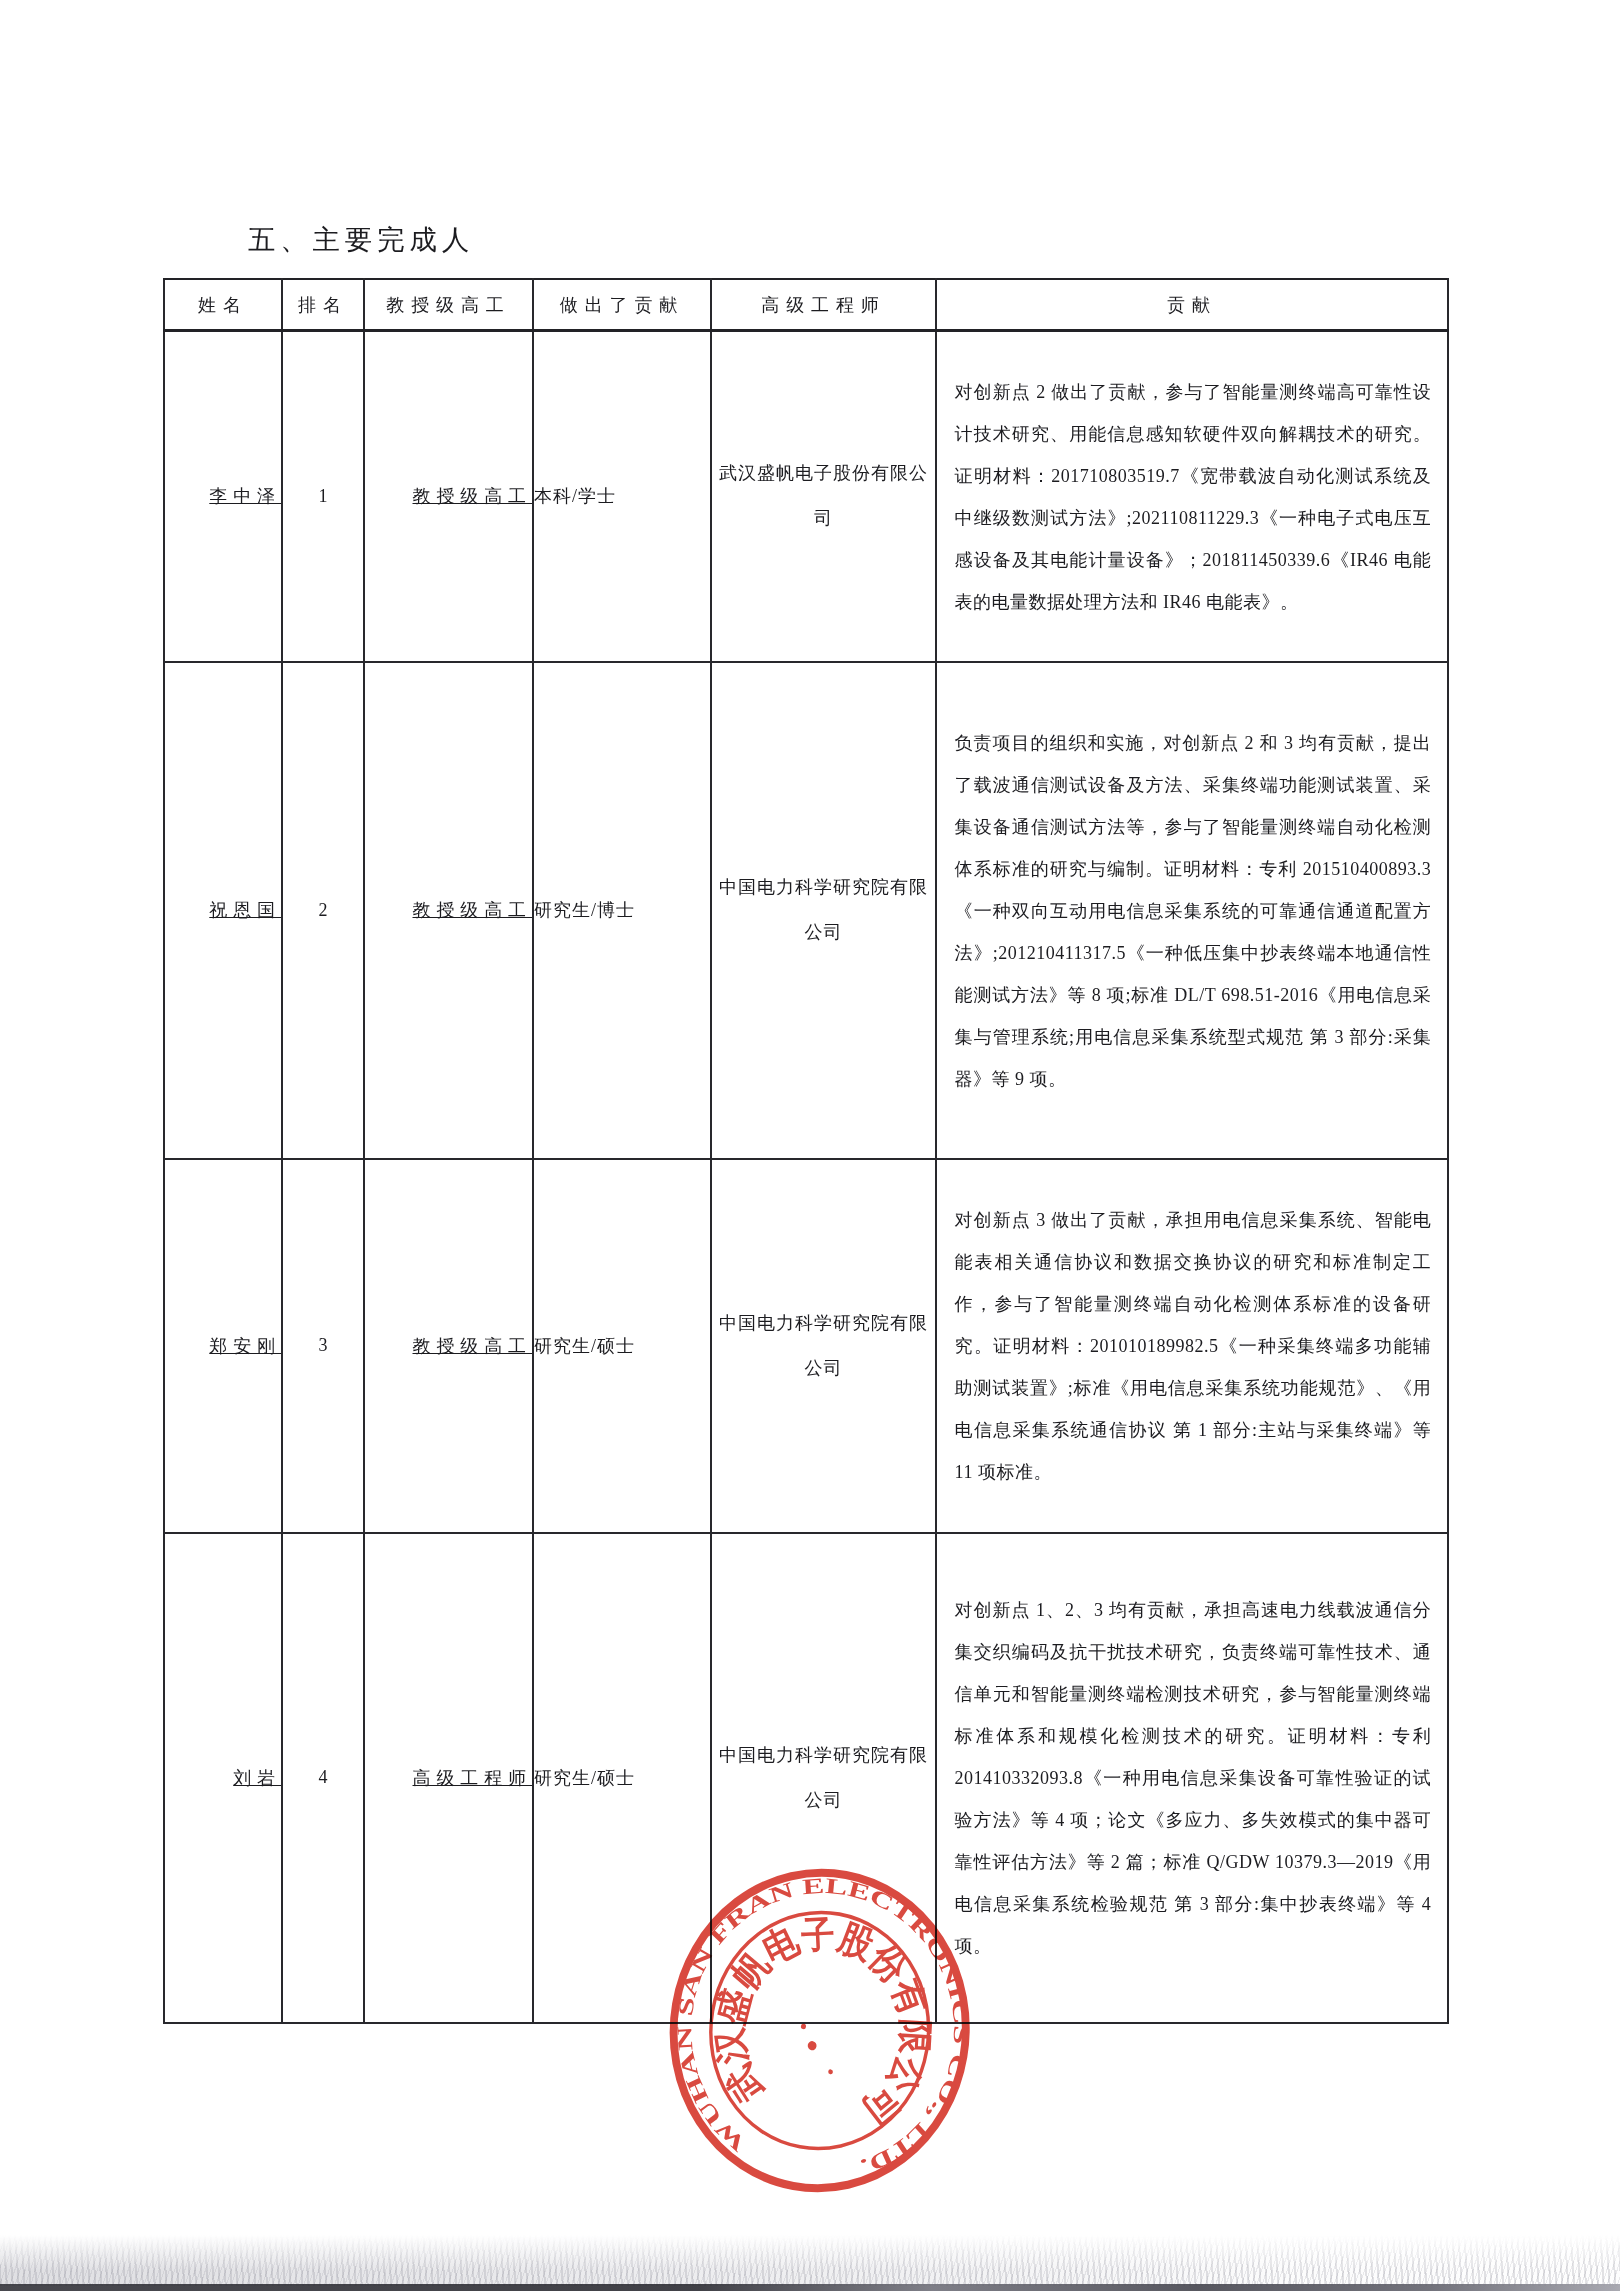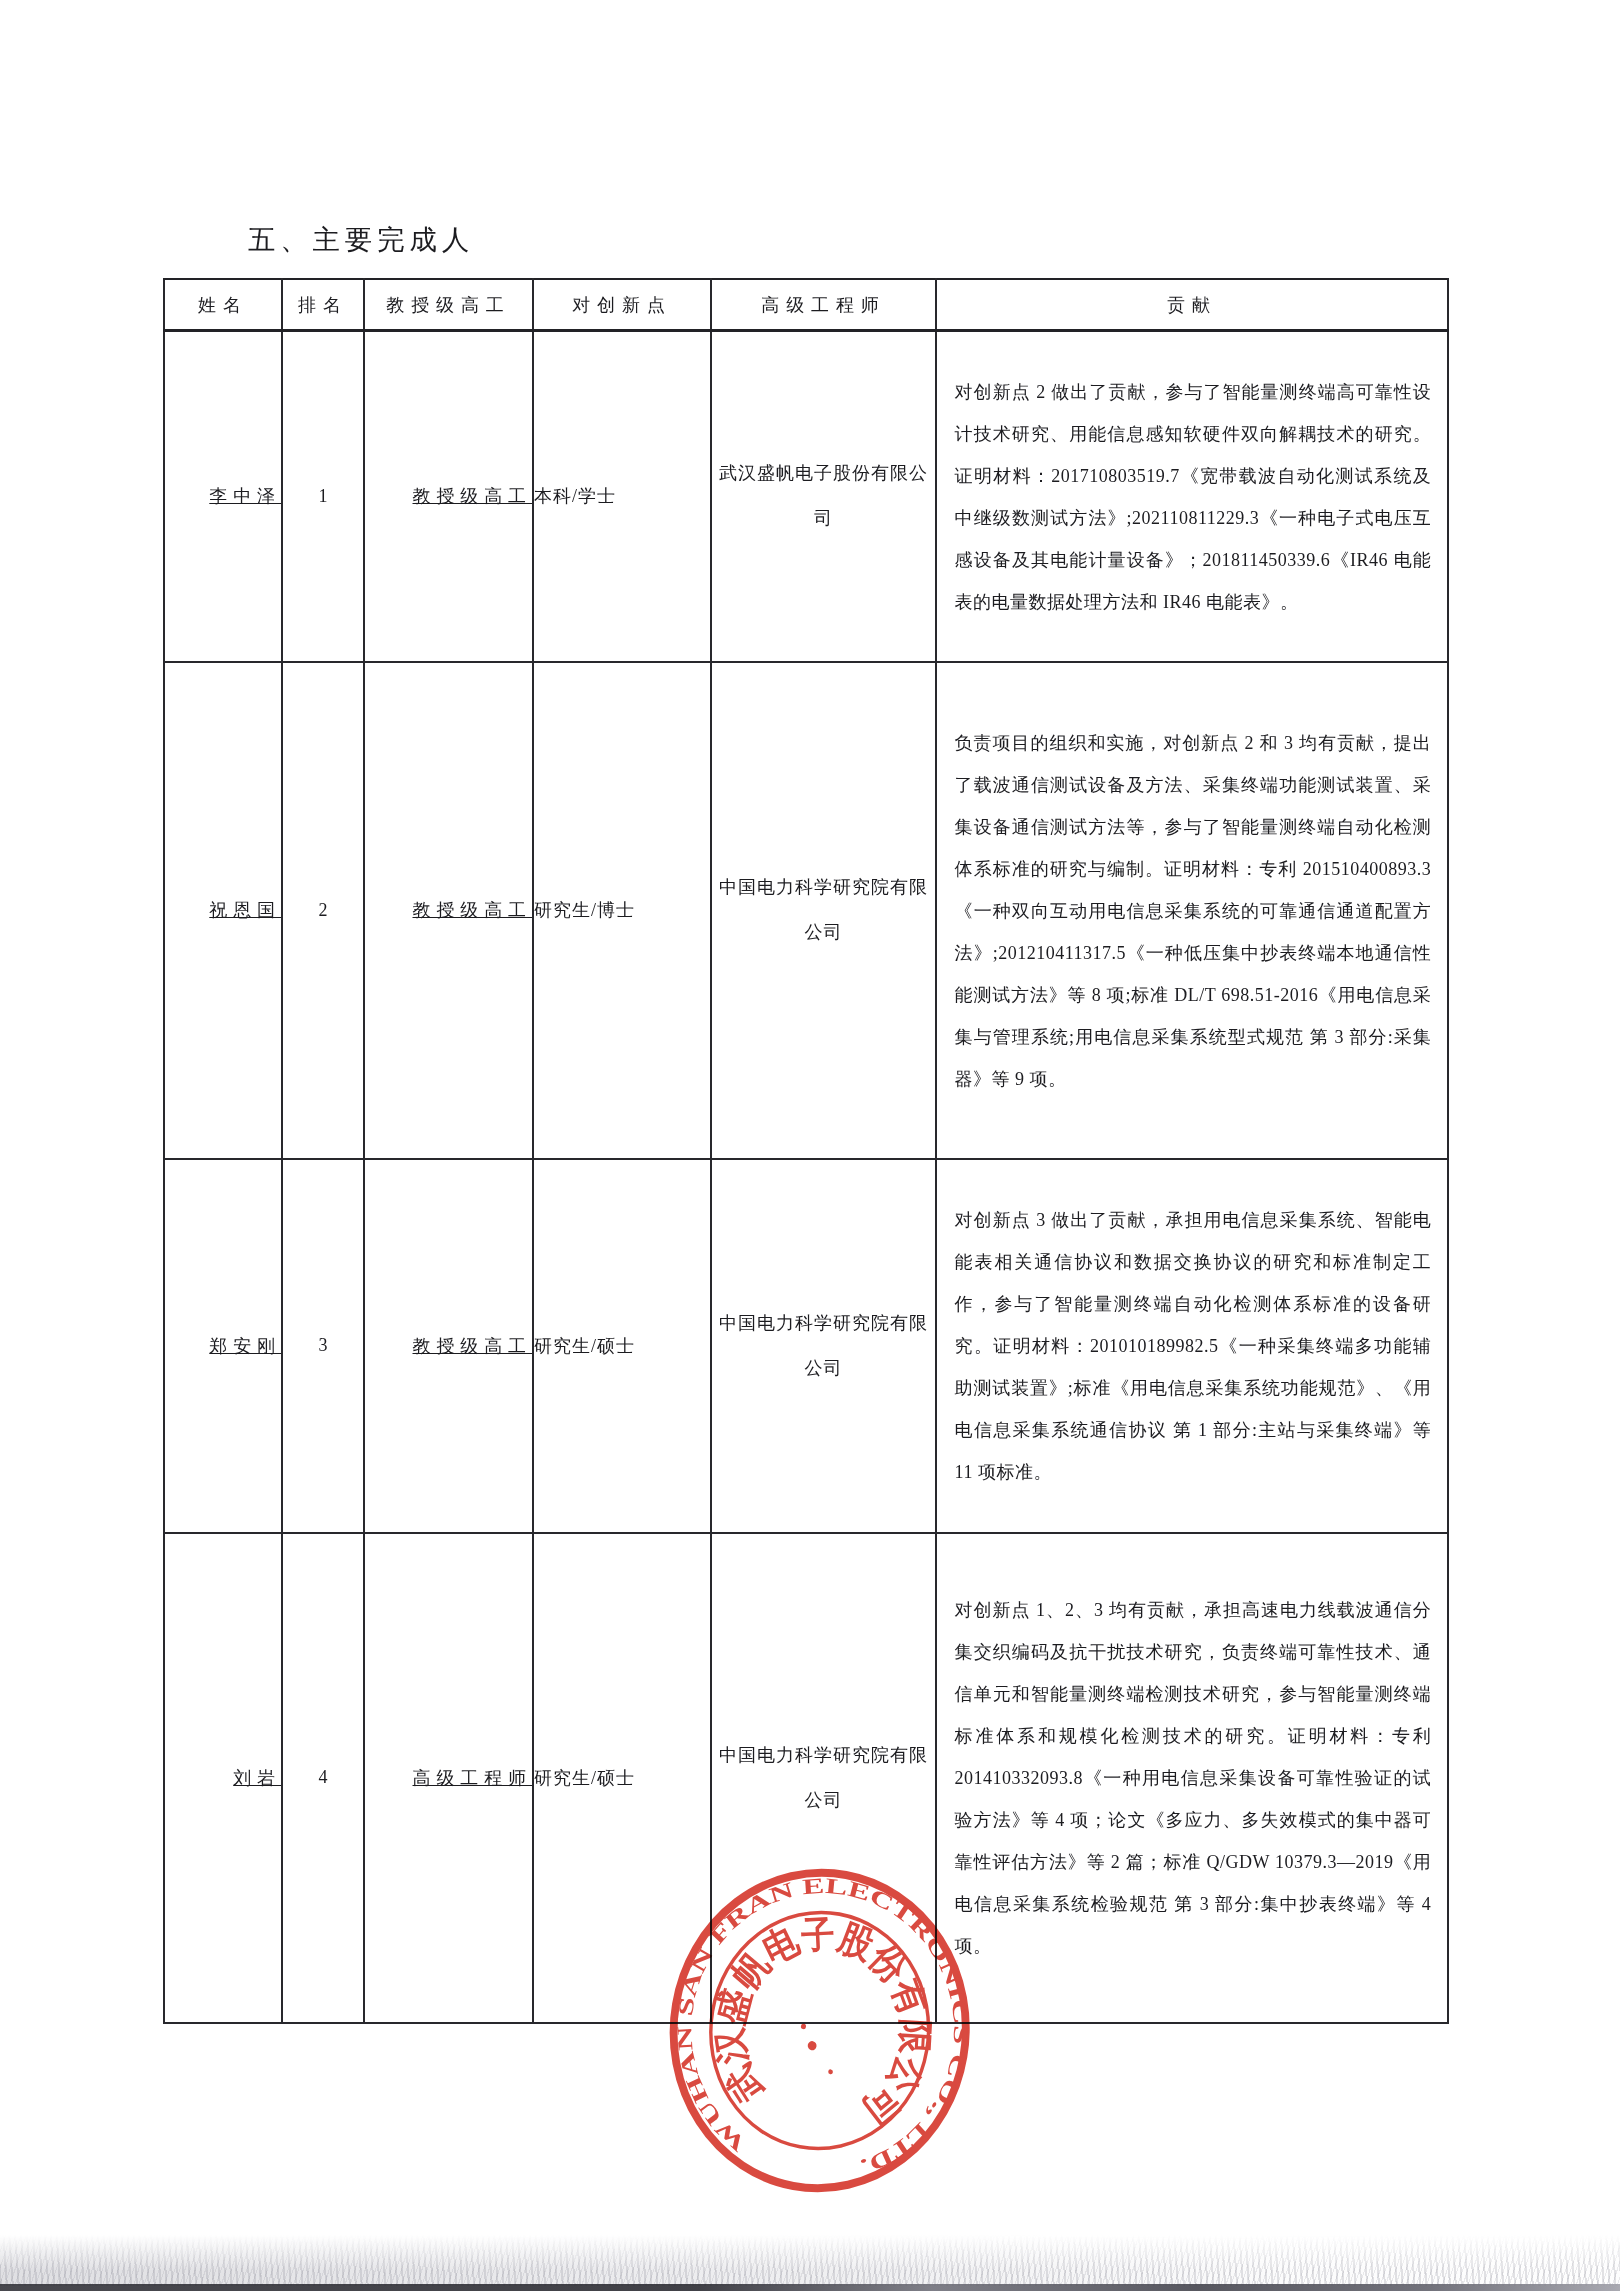--- a/index.html
+++ b/index.html
@@ -111,21 +111,21 @@
       <col style="width:169px">
       <col style="width:178px">
       <col style="width:225px">
       <col style="width:512px">
     </colgroup>
     <tbody>
       <tr class="hrow">
         <td>姓名</td>
         <td>排名</td>
         <td>教授级高工</td>
-        <td>对创新点</td>
+        <td>做出了贡献</td>
         <td>高级工程师</td>
         <td>贡献</td>
       </tr>
 
       <tr class="r1">
         <td class="c-mid">李中泽</td>
         <td class="c-rank">1</td>
         <td class="c-mid">教授级高工</td>
         <td class="c-edu">本科/学士</td>
         <td class="c-unit">武汉盛帆电子股份有限公司</td>

